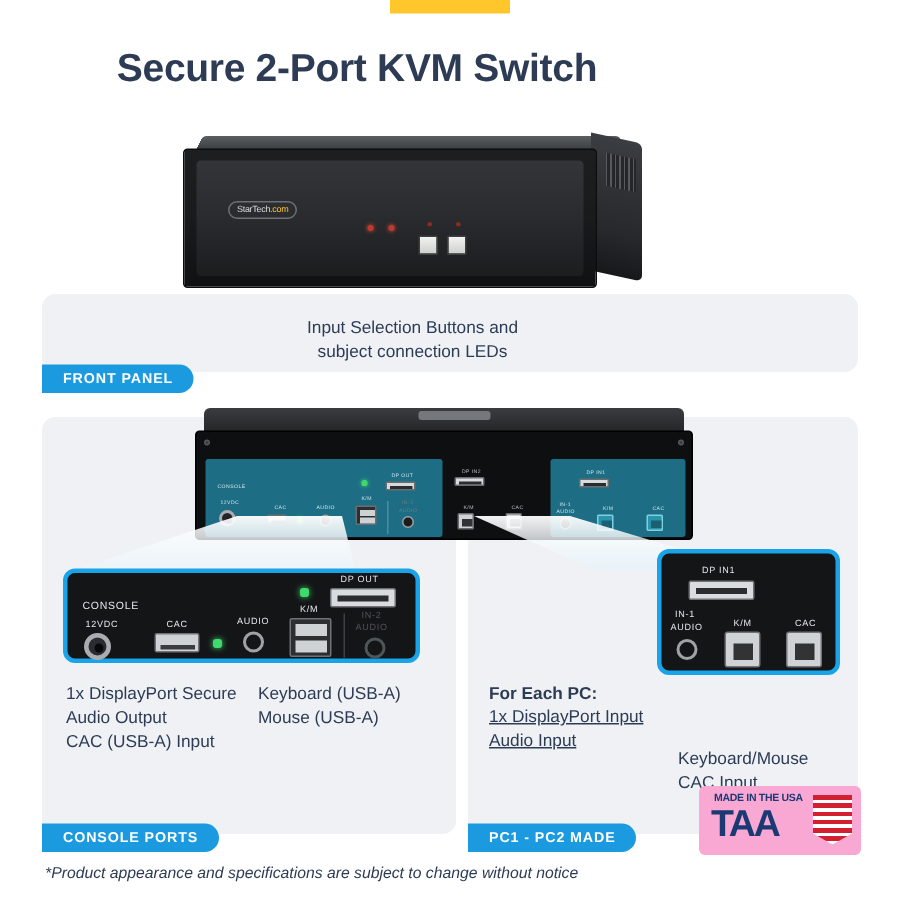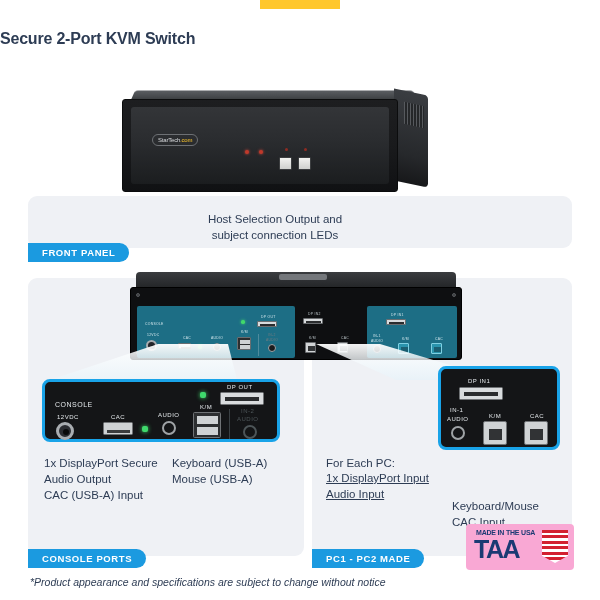--- a/index.html
+++ b/index.html
@@ -14,21 +14,22 @@
   
   .top-tab {
     position: absolute; top: 0; left: 260px;
     width: 80px; height: 9px;
     background: #ffc72c;
   }
 
   
   .title {
     position: absolute; top: 30px; left: 0; width: 476px;
-    font-size: 16px; font-weight: bold;
+    text-align: center;
+    font-size: 26px; font-weight: bold;
     color: #2d3c54; letter-spacing: -0.2px;
   }
 
   
   .card {
     position: absolute;
     background: #eff1f5;
     border-radius: 9px;
   }
 
@@ -302,21 +303,21 @@
   }
   .d-div { position: absolute; width: 1px; background: #3a4044; }
 
   
   .desc {
     position: absolute;
     font-size: 11.5px; color: #2d3c54; line-height: 1.4;
   }
   .desc-con-1 { left: 44px;  top: 455px; }
   .desc-con-2 { left: 172px; top: 455px; }
-  .desc-pc-h  { left: 326px; top: 455px; font-weight: normal; }
+  .desc-pc-h  { left: 326px; top: 455px; font-weight: bold; }
   .desc-pc-1  { left: 326px; top: 470px; text-decoration: underline; }
   .desc-pc-2  { left: 452px; top: 470px; margin-top: 28px; }
 
   
   .taa-card {
     position: absolute; left: 466px; top: 524px; width: 108px; height: 46px;
     background: #f9a8d4; border-radius: 4px;
   }
   .taa-made {
     position: absolute; left: 10px; top: 5px;
@@ -358,21 +359,21 @@
     <div class="led led-1"></div>
     <div class="led led-2"></div>
     <div class="btn-led btn-led-1"></div>
     <div class="btn-led btn-led-2"></div>
     <div class="host-btn host-btn-1"></div>
     <div class="host-btn host-btn-2"></div>
   </div>
 
   <div class="card front-card"></div>
   <div class="front-caption">
-    <div>Host Selection Output and</div>
+    <div>Input Selection Buttons and</div>
     <div>subject connection LEDs</div>
   </div>
   <div class="badge badge-front">FRONT PANEL</div>
 
   <div class="card rear-card"></div>
   <div class="card rear-card2"></div>
 
   <div class="device-rear">
     <div class="dr-top">
       <div class="dr-handle"></div>

